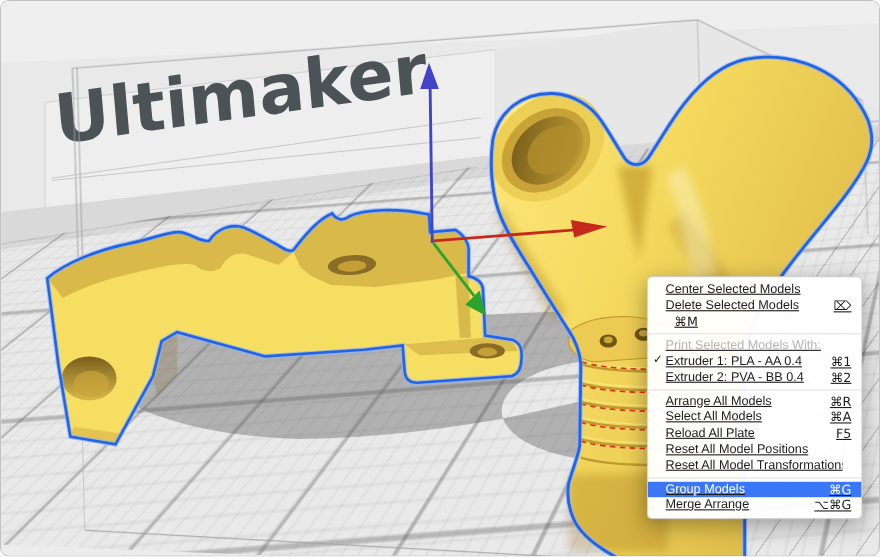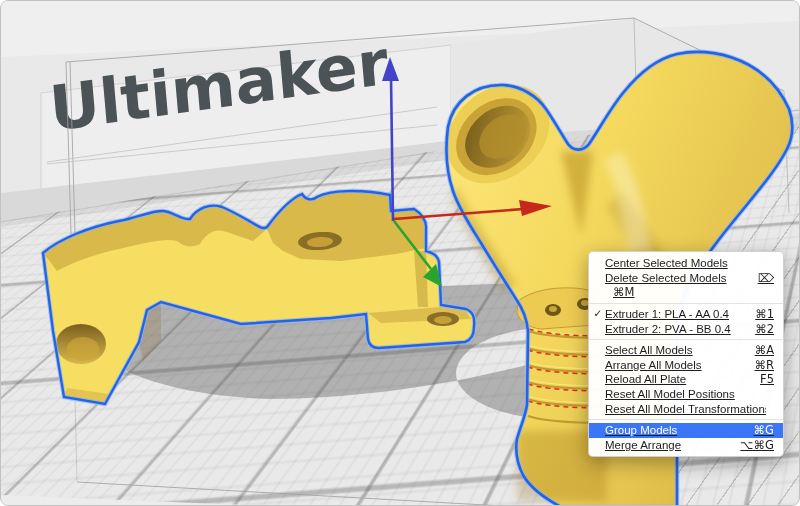--- a/index.html
+++ b/index.html
@@ -282,39 +282,42 @@
     <div class="mi">
       <span class="lbl">Delete Selected Models</span>
       <span class="sc">⌦</span>
     </div>
     <div class="mi">
       <span class="sc">⌘M</span>
     </div>
 
     <div class="msep"></div>
 
+    <div class="mi dis">
+      <span class="lbl">Print Selected Models With:</span>
+    </div>
     <div class="mi">
       <span class="chk">✓</span>
       <span class="lbl">Extruder 1: PLA - AA 0.4</span>
       <span class="sc">⌘1</span>
     </div>
     <div class="mi">
       <span class="lbl">Extruder 2: PVA - BB 0.4</span>
       <span class="sc">⌘2</span>
     </div>
 
     <div class="msep"></div>
 
     <div class="mi">
+      <span class="lbl">Arrange All Models</span>
+      <span class="sc">⌘R</span>
+    </div>
+    <div class="mi">
       <span class="lbl">Select All Models</span>
       <span class="sc">⌘A</span>
-    </div>
-    <div class="mi">
-      <span class="lbl">Arrange All Models</span>
-      <span class="sc">⌘R</span>
     </div>
     <div class="mi">
       <span class="lbl">Reload All Plate</span>
       <span class="sc">F5</span>
     </div>
     <div class="mi">
       <span class="lbl">Reset All Model Positions</span>
       <span class="sc"></span>
     </div>
     <div class="mi">

